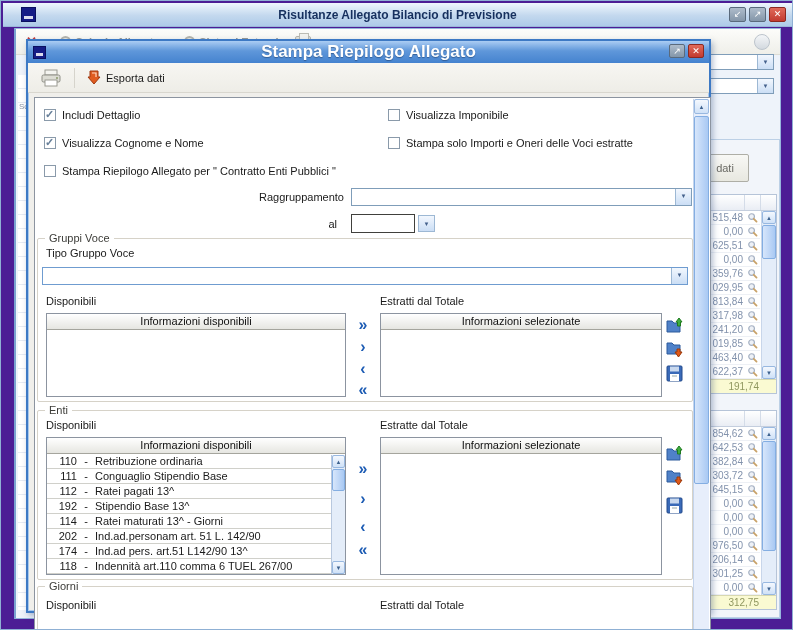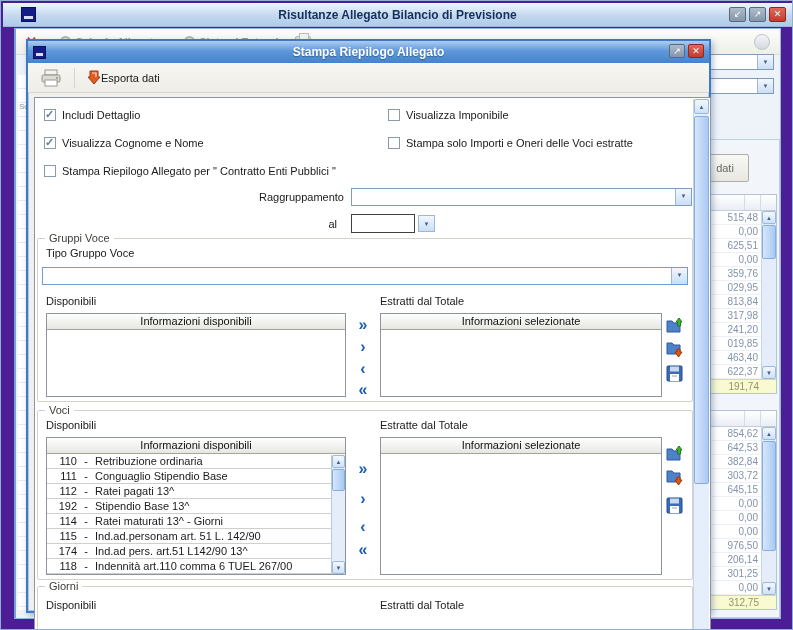--- a/index.html
+++ b/index.html
@@ -47,45 +47,45 @@
 
   #bg-panel { left:642px; top:110px; width:122px; height:479px; background:#f2f5fa; border:1px solid #bcd0e6; overflow:hidden; }
   #bg-button { position:absolute; left:42px; top:14px; width:48px; height:28px; background:linear-gradient(#f8f8f5,#e8e8e0);
     border:1px solid #aeaea6; border-radius:2px; color:#6a6a64; text-align:center; line-height:26px; }
   .bg-table { position:absolute; left:6px; width:112px; border:1px solid #b6c4d8; background:#fff; }
   #bg-table1 { top:54px; } #bg-table2 { top:270px; }
   .bg-head { height:16px; border-bottom:1px solid #c4cede; display:flex; background:linear-gradient(#ffffff,#e9edf4); }
   .bg-head .h1 { flex:1; border-right:1px solid #d4dce8; }
   .bg-head .h2 { width:16px; border-right:1px solid #d4dce8; }
   .bg-head .h3 { width:15px; }
-  .bg-rows { position:relative; padding-right:1px; }
+  .bg-rows { position:relative; padding-right:16px; }
   .bg-row { height:14px; display:flex; align-items:center; border-bottom:1px solid #edf0f5; }
   .bg-val { flex:1; text-align:right; color:#8292ac; font-size:10px; padding-right:2px; }
   .lens { width:15px; display:flex; justify-content:center; }
   .bg-scroll { position:absolute; top:0; right:0; bottom:0; width:15px; background:#e4edf9; border-left:1px solid #c8d6ea; }
   .sb-btn { position:absolute; left:0; width:14px; height:13px; background:linear-gradient(#f4f8fe,#cfe1f7);
     border:1px solid #98b8e0; border-radius:2px; color:#3c618e; font-size:6px; text-align:center; line-height:12px; }
   .sb-up { top:0; } .sb-dn { bottom:0; }
   .sb-thumb { position:absolute; left:0; width:14px; background:linear-gradient(90deg,#d7e6fb,#a9c9f3); border:1px solid #84aee2; border-radius:2px; }
   .bg-total { height:14px; background:#fafad2; border-top:1px solid #d8d8b0; display:flex; align-items:center; }
   .bg-total span { flex:1; text-align:right; color:#8f975f; font-size:10px; padding-right:17px; }
 
   
   #dialog { left:25px; top:38px; width:685px; height:574px; background:#f0efeb;
     border:2px solid #3d79c4; box-shadow:2px 3px 6px rgba(40,70,120,.35); outline:1px solid #a9c9ec; outline-offset:-3px; }
   #dlg-titlebar { left:0; top:0; right:0; height:22px;
     background:linear-gradient(#abcdf3, #5f97da 45%, #4583cf); display:flex; align-items:center; }
   #dlg-titlebar .app-ico { margin-left:5px; width:13px; height:13px; }
-  #dlg-title { position:absolute; left:0; right:0; text-align:center; font-weight:bold; font-size:12px; color:#fff; text-shadow:0 1px 1px rgba(20,50,90,.5); }
+  #dlg-title { position:absolute; left:0; right:0; text-align:center; font-weight:bold; font-size:17px; color:#fff; text-shadow:0 1px 1px rgba(20,50,90,.5); }
   #dlg-btns { position:absolute; right:5px; top:3px; display:flex; gap:3px; }
   #dlg-btns .winbtn { width:16px; height:14px; line-height:12px; }
 
   #dlg-toolbar { left:0; top:22px; right:0; height:30px; background:linear-gradient(#f7f6f2,#eeede7);
     border-bottom:1px solid #d9d7cf; display:flex; align-items:center; padding:0 6px; gap:6px; }
-  .dlg-tbtn { display:flex; align-items:center; padding:2px 5px; border:1px solid transparent; border-radius:2px; }
+  .dlg-tbtn { display:flex; align-items:center; gap:5px; padding:2px 5px; border:1px solid transparent; border-radius:2px; }
   .tsep { width:1px; height:20px; background:#d6d4cc; }
 
   #dlg-content { left:6px; top:56px; width:677px; height:596px; background:#fff; border:1px solid #8c94a0; overflow:hidden; }
 
   
   .optcol { display:flex; flex-direction:column; gap:13px; }
   #opts-left { left:9px; top:9px; }
   #opts-right { left:353px; top:9px; }
   .opt { display:flex; align-items:center; gap:6px; height:15px; }
   .cb { width:12px; height:12px; background:#fff; border:1px solid #8a9aaa; position:relative; flex:0 0 auto; }
@@ -567,21 +567,21 @@
           <svg width="17" height="17" viewBox="0 0 17 17">
               <rect x="1" y="1" width="15" height="15" rx="1" fill="#3a6ab8" stroke="#234a8c"></rect>
               <rect x="4" y="1.5" width="9" height="5" fill="#c8d8ee"></rect>
               <rect x="4" y="9" width="9" height="7" fill="#ffffff"></rect>
               <line x1="6" y1="11" x2="11" y2="11" stroke="#9aa" stroke-width="1"></line>
             </svg>
         </div>
       </div>
 
       <div class="group" id="grp-voci">
-        <span class="legend">Voci</span>
+        <span class="legend">Enti</span>
         <div class="caption" style="left:8px;top:8px;">Disponibili</div>
         <div class="caption" style="left:342px;top:8px;">Estratte dal Totale</div>
 
         <div class="list" style="left:8px;top:26px;width:300px;height:138px;">
           <div class="list-head">Informazioni disponibili</div>
           <div class="rows" style="margin-right:14px;">
 
               <div class="voce-row">
                 <span class="voce-code">110</span>
                 <span class="voce-dash">-</span>
@@ -606,21 +606,21 @@
                 <span class="voce-name">Stipendio Base 13^</span>
               </div>
 
               <div class="voce-row">
                 <span class="voce-code">114</span>
                 <span class="voce-dash">-</span>
                 <span class="voce-name">Ratei maturati 13^ - Giorni</span>
               </div>
 
               <div class="voce-row">
-                <span class="voce-code">115</span>
+                <span class="voce-code">202</span>
                 <span class="voce-dash">-</span>
                 <span class="voce-name">Ind.ad.personam art. 51 L. 142/90</span>
               </div>
 
               <div class="voce-row">
                 <span class="voce-code">174</span>
                 <span class="voce-dash">-</span>
                 <span class="voce-name">Ind.ad pers. art.51 L142/90 13^</span>
               </div>
 

